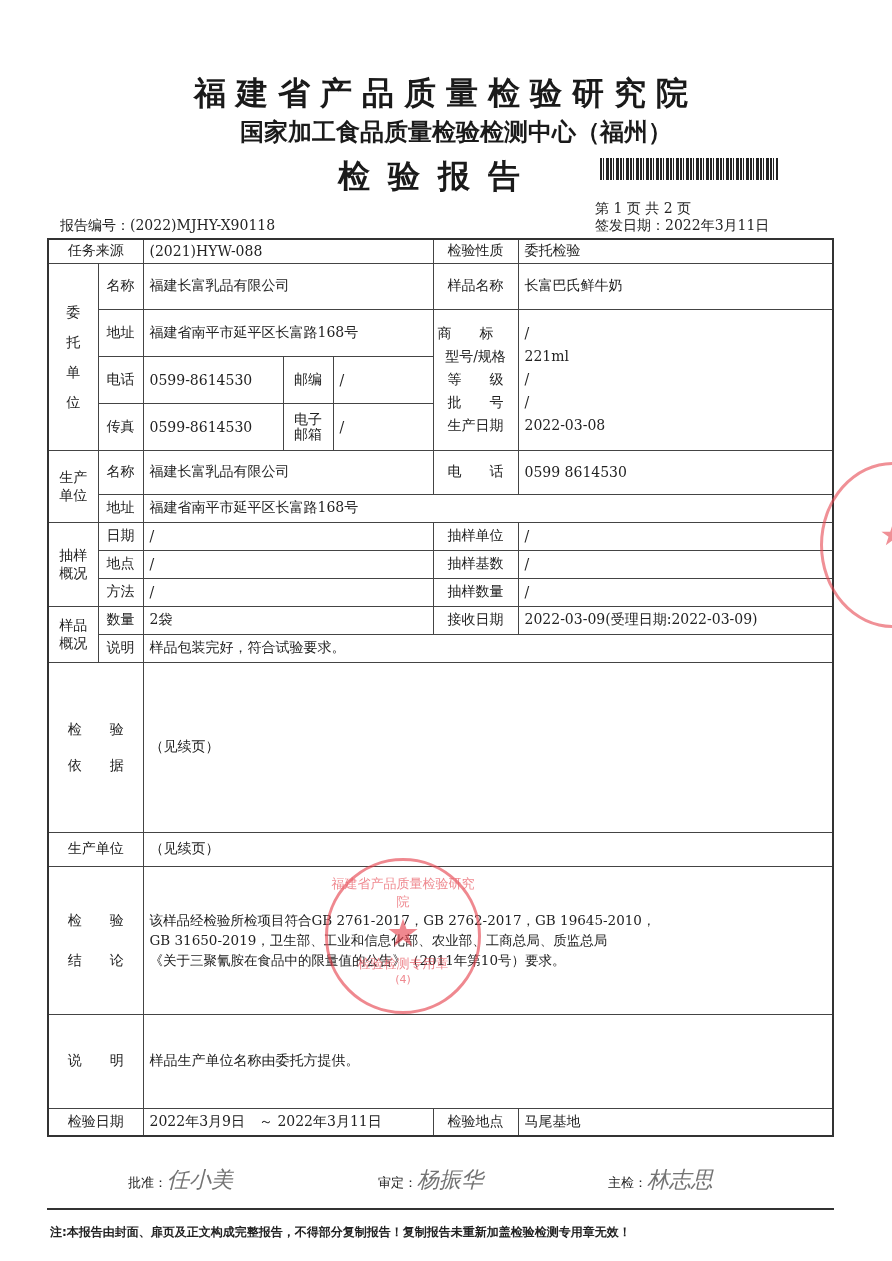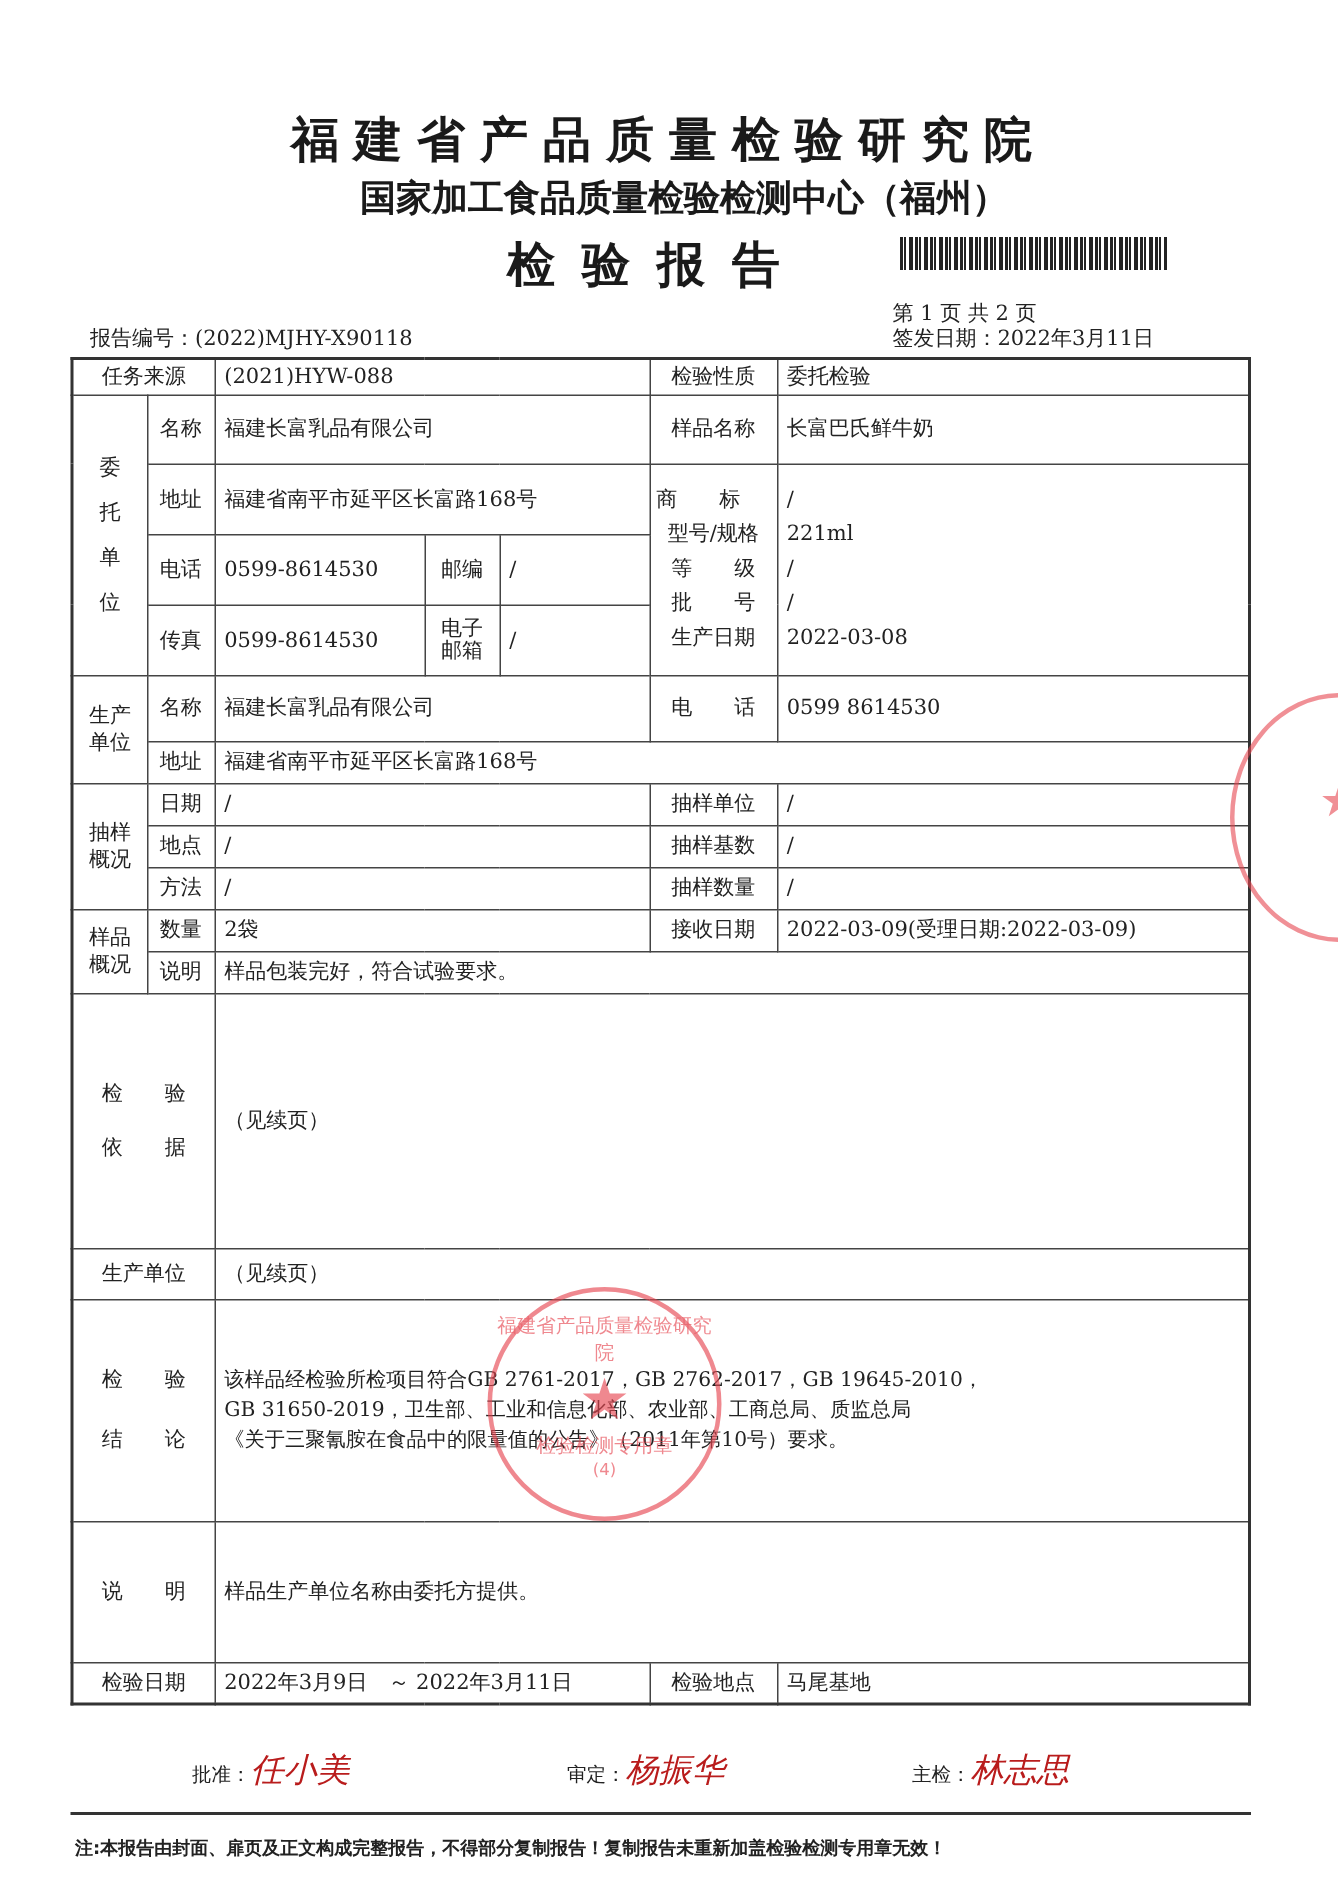--- a/index.html
+++ b/index.html
@@ -13,21 +13,21 @@
   .reportno{left:60px;top:217px;font-size:14px;}
   .issuedate{left:595px;top:217px;font-size:14px;}
   table.main{position:absolute;left:47px;top:238px;width:787px;border-collapse:collapse;font-size:14px;}
   table.main td{border:1px solid #444;padding:0 6px;height:22px;vertical-align:middle;}
   table.main{border:2px solid #333;}
   .lbl{text-align:center;white-space:nowrap;}
   .vlbl{text-align:center;line-height:30px;}
   .stack div{height:23px;line-height:23px;}
   .justify{display:flex;justify-content:space-between;}
   .sig{top:1165px;font-size:13px;}
-  .sigmark{font-family:"DejaVu Serif",serif;font-style:italic;font-size:22px;color:#b91c1c;}
+  .sigmark{font-family:"DejaVu Serif",serif;font-style:italic;font-size:22px;color:#737373;}
   .hr{left:47px;width:787px;top:1208px;height:2px;background:#333;}
   .footnote{left:50px;top:1224px;font-family:"DejaVu Sans",sans-serif;font-weight:bold;font-size:12px;text-align:right;}
   .stamp{border:3px solid rgba(230,70,80,0.75);border-radius:50%;color:rgba(230,70,80,0.75);text-align:center;font-family:"DejaVu Sans",sans-serif;}
 </style>
 </head>
 <body>
 
 <div class="abs t1">福建省产品质量检验研究院</div>
 <div class="abs t2">国家加工食品质量检验检测中心（福州）</div>
 <div class="abs t3">检验报告</div>

